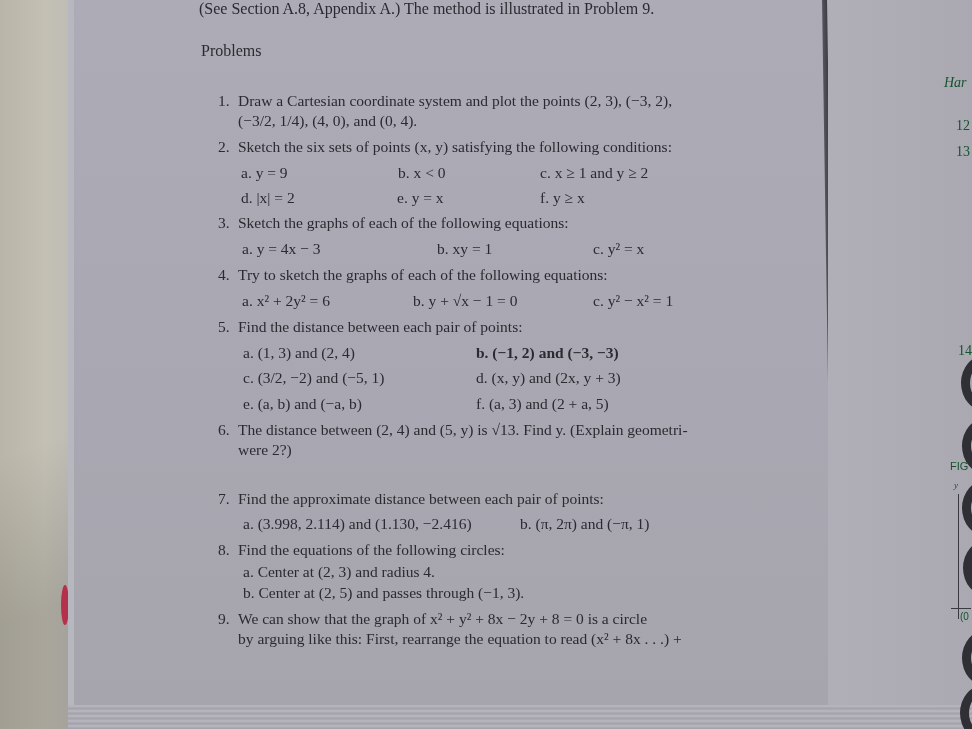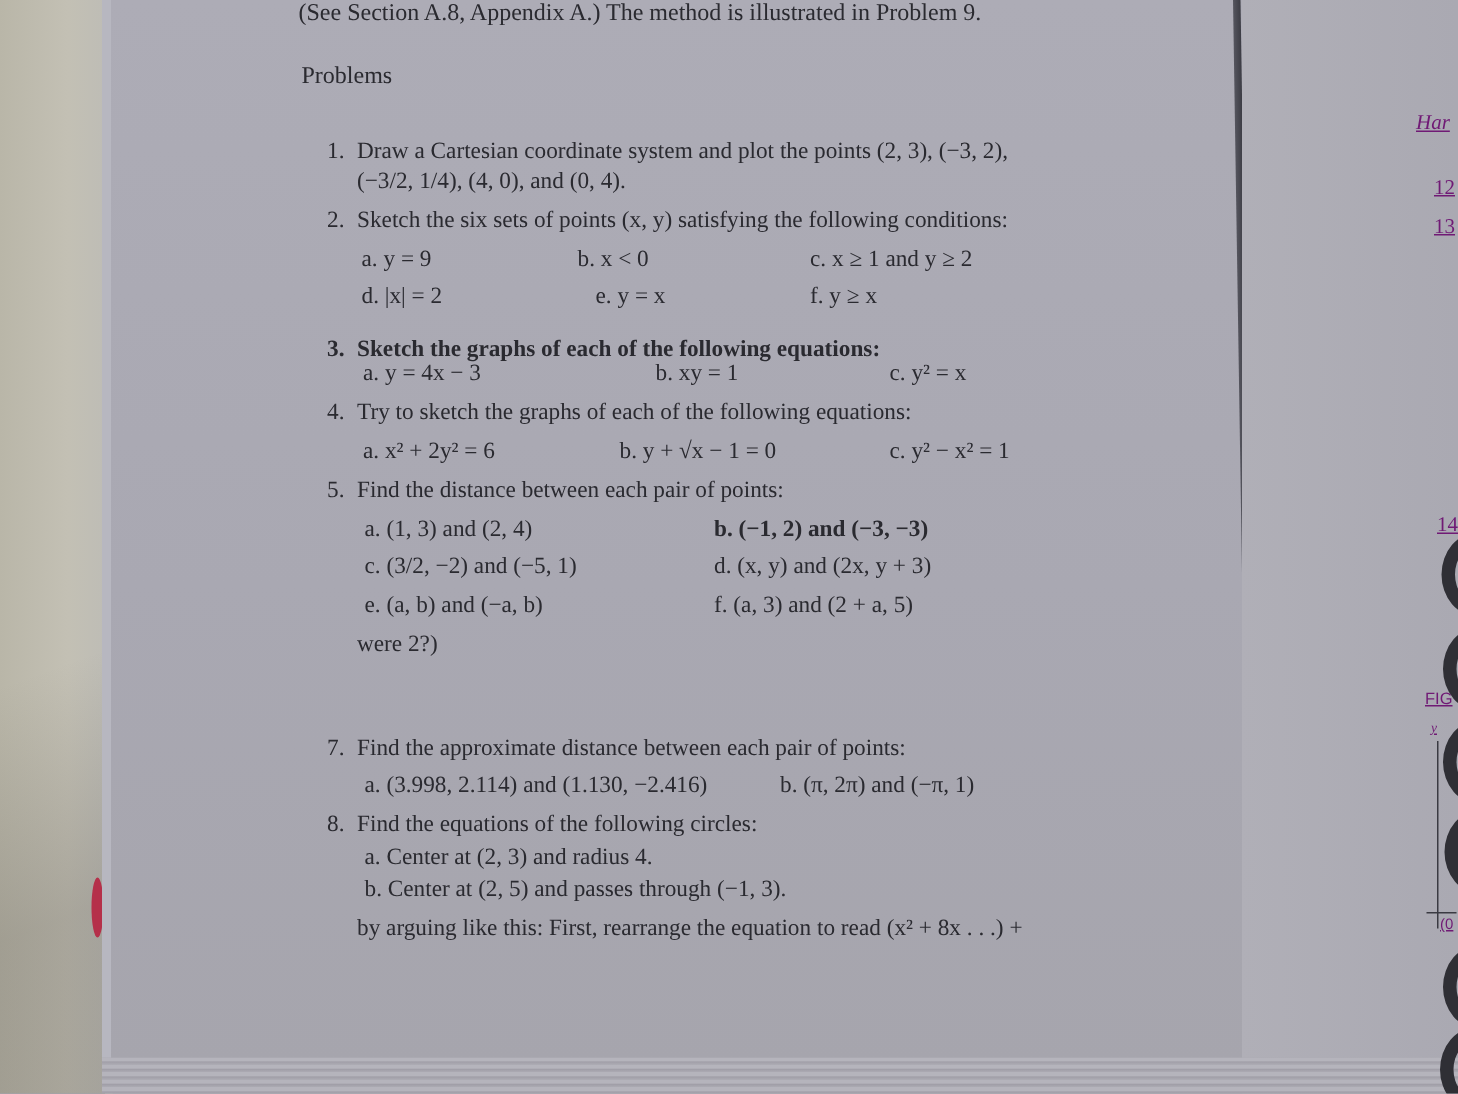--- a/index.html
+++ b/index.html
@@ -44,21 +44,21 @@
   }
   .section {
     position:absolute; left:201px; top:42px; font-size:16px; 
   }
   .problem {
     position:absolute; font-size:15.5px; line-height:20px; white-space:nowrap;
   }
   .num { display:inline-block; width:20px; }
   .cont { padding-left:20px; }
   .opt { position:absolute; font-size:15.5px; white-space:nowrap; }
-  .rp { position:absolute; font-size:14px; white-space:nowrap; color:#701a75;text-decoration:underline; }
+  .rp { position:absolute; font-size:14px; white-space:nowrap; color:#14532d; }
   .axis-v { position:absolute; left:958px; top:494px; width:1px; height:125px; background:#3a3a42; }
   .axis-h { position:absolute; left:951px; top:608px; width:20px; height:1px; background:#3a3a42; }
   .ring {
     position:absolute; width:30px; height:38px; border:9px solid #2f2f35; border-radius:50%;
   }
 </style>
 </head>
 <body>
 
 <div class="desk"></div>
@@ -75,27 +75,27 @@
 
 <div class="problem" style="left:218px;top:91px;">
   <div><span class="num">1.</span><span>Draw a Cartesian coordinate system and plot the points (2, 3), (−3, 2),</span></div>
   <div class="cont">(−3/2, 1/4), (4, 0), and (0, 4).</div>
 </div>
 
 <div class="problem" style="left:218px;top:137px;">
   <div><span class="num">2.</span><span>Sketch the six sets of points (x, y) satisfying the following conditions:</span></div>
 </div>
 <div class="opt" style="left:241px;top:164px;">a. y = 9</div>
-<div class="opt" style="left:385px;top:164px;">b. x &lt; 0</div>
+<div class="opt" style="left:398px;top:164px;">b. x &lt; 0</div>
 <div class="opt" style="left:540px;top:164px;">c. x ≥ 1 and y ≥ 2</div>
 <div class="opt" style="left:241px;top:189px;">d. |x| = 2</div>
 <div class="opt" style="left:397px;top:189px;">e. y = x</div>
 <div class="opt" style="left:540px;top:189px;">f. y ≥ x</div>
 
-<div class="problem" style="left:218px;top:223px;font-weight:bold;">
+<div class="problem" style="left:218px;top:213px;">
   <div><span class="num">3.</span><span>Sketch the graphs of each of the following equations:</span></div>
 </div>
 <div class="opt" style="left:242px;top:240px;">a. y = 4x − 3</div>
 <div class="opt" style="left:437px;top:240px;">b. xy = 1</div>
 <div class="opt" style="left:593px;top:240px;">c. y² = x</div>
 
 <div class="problem" style="left:218px;top:265px;">
   <div><span class="num">4.</span><span>Try to sketch the graphs of each of the following equations:</span></div>
 </div>
 <div class="opt" style="left:242px;top:292px;">a. x² + 2y² = 6</div>
@@ -106,36 +106,38 @@
   <div><span class="num">5.</span><span>Find the distance between each pair of points:</span></div>
 </div>
 <div class="opt" style="left:243px;top:344px;">a. (1, 3) and (2, 4)</div>
 <div class="opt" style="left:476px;top:344px;font-weight:bold;">b. (−1, 2) and (−3, −3)</div>
 <div class="opt" style="left:243px;top:369px;">c. (3/2, −2) and (−5, 1)</div>
 <div class="opt" style="left:476px;top:369px;">d. (x, y) and (2x, y + 3)</div>
 <div class="opt" style="left:243px;top:395px;">e. (a, b) and (−a, b)</div>
 <div class="opt" style="left:476px;top:395px;">f. (a, 3) and (2 + a, 5)</div>
 
 <div class="problem" style="left:218px;top:420px;">
+  <div><span class="num">6.</span><span>The distance between (2, 4) and (5, y) is √13. Find y. (Explain geometri-</span></div>
   <div class="cont">were 2?)</div>
 </div>
 
 <div class="problem" style="left:218px;top:489px;">
   <div><span class="num">7.</span><span>Find the approximate distance between each pair of points:</span></div>
 </div>
 <div class="opt" style="left:243px;top:515px;">a. (3.998, 2.114) and (1.130, −2.416)</div>
 <div class="opt" style="left:520px;top:515px;">b. (π, 2π) and (−π, 1)</div>
 
 <div class="problem" style="left:218px;top:540px;">
   <div><span class="num">8.</span><span>Find the equations of the following circles:</span></div>
 </div>
 <div class="opt" style="left:243px;top:563px;font-family:Liberation Serif, serif;">a. Center at (2, 3) and radius 4.</div>
 <div class="opt" style="left:243px;top:584px;">b. Center at (2, 5) and passes through (−1, 3).</div>
 
 <div class="problem" style="left:218px;top:609px;">
+  <div><span class="num">9.</span><span>We can show that the graph of x² + y² + 8x − 2y + 8 = 0 is a circle</span></div>
   <div class="cont">by arguing like this: First, rearrange the equation to read (x² + 8x . . .) +</div>
 </div>
 
 <div class="rp" style="left:944px;top:75px;font-style:italic;">Har</div>
 <div class="rp" style="left:956px;top:118px;">12</div>
 <div class="rp" style="left:956px;top:144px;">13</div>
 <div class="rp" style="left:958px;top:343px;">14</div>
 <div class="rp" style="left:950px;top:460px;font-family:'Liberation Sans',sans-serif;font-size:11px;">FIG</div>
 <div class="rp" style="left:954px;top:480px;font-size:9px;font-style:italic;">y</div>
 <div class="axis-v"></div>

